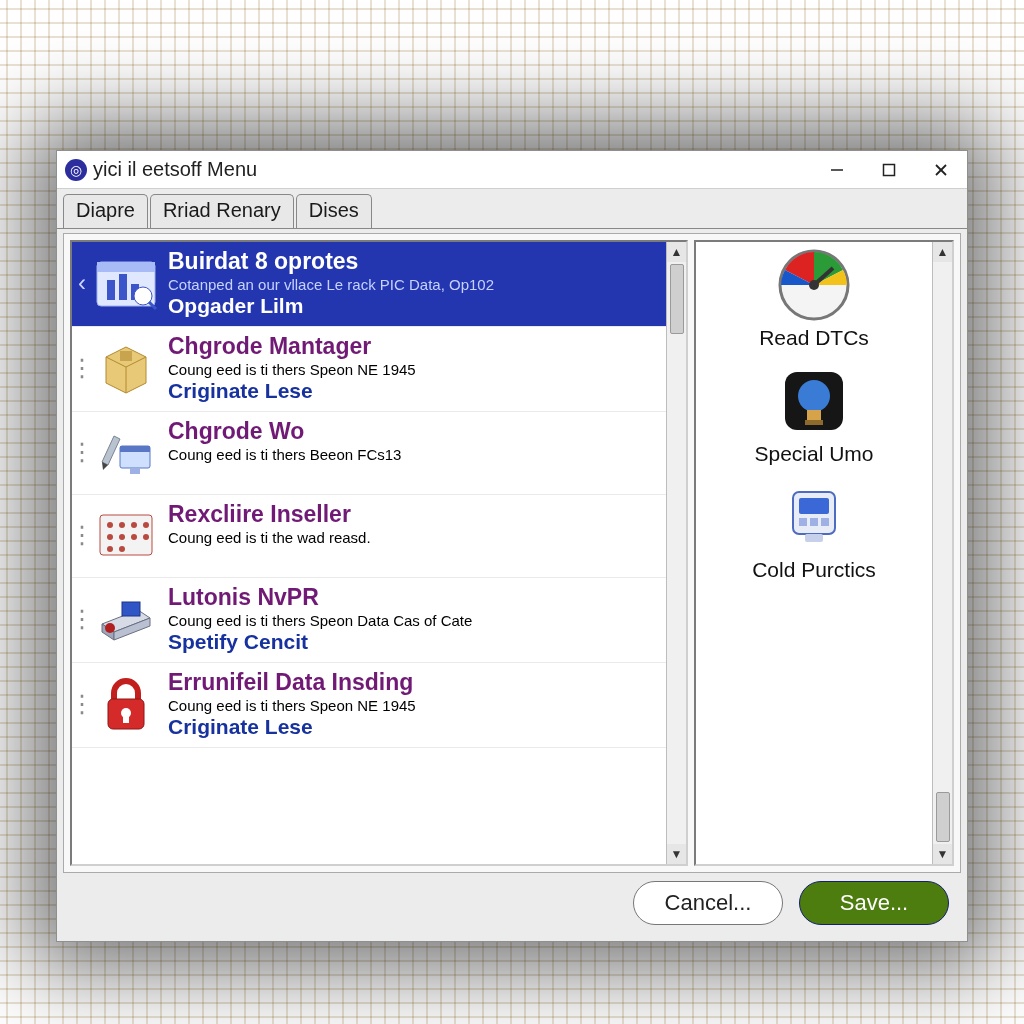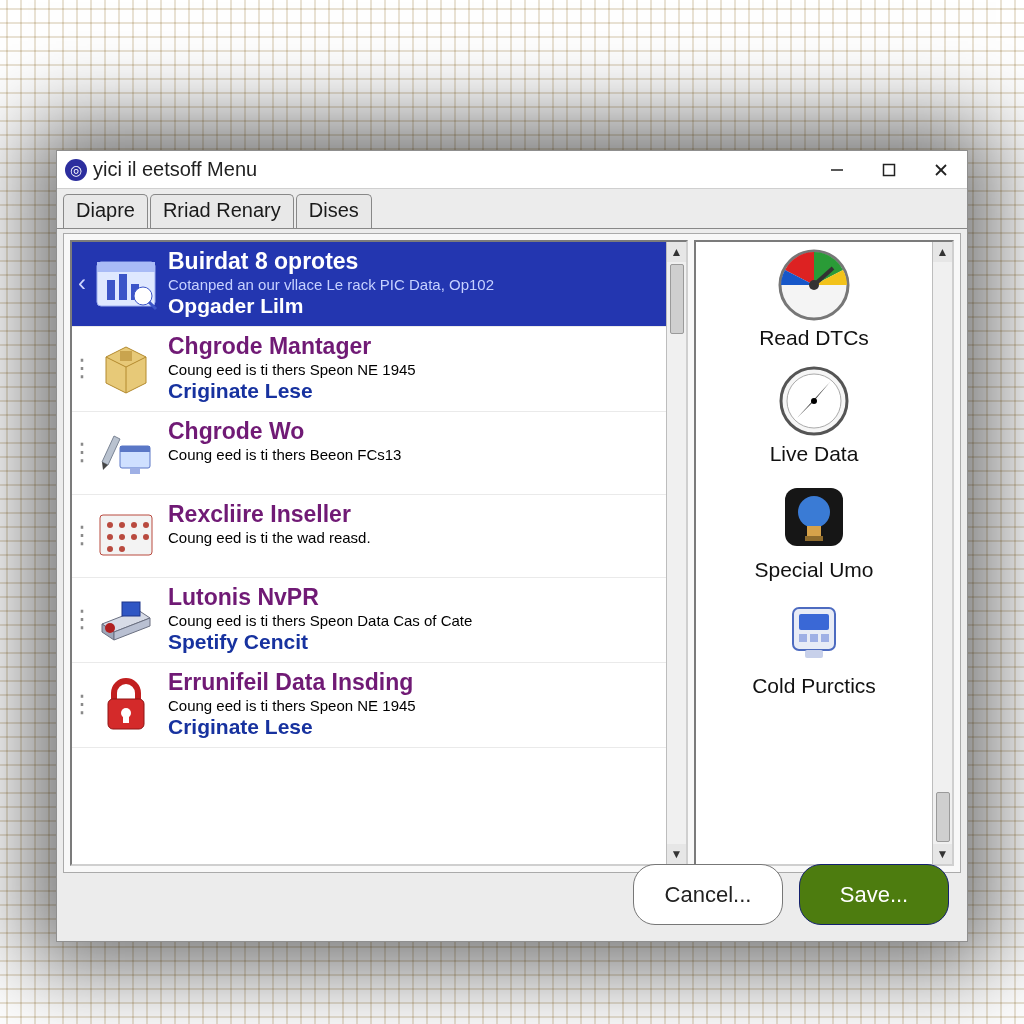--- a/index.html
+++ b/index.html
@@ -129,21 +129,21 @@
     width: 78px; height: 78px; margin: 0 auto;
     display:flex;align-items:center;justify-content:center;
   }
 
   
   .footer {
     position: absolute; right: 18px; bottom: 16px;
     display: flex; gap: 16px;
   }
   .btn {
-    min-width: 150px; height: 61px; padding: 0 24px;
+    min-width: 150px; height: 44px; padding: 0 24px;
     border-radius: 22px; font-size: 22px; font-weight: 500;
     display:flex;align-items:center;justify-content:center;
     border: 1px solid #777;
   }
   .btn.cancel { background:#fff; color:#222; }
   .btn.save   { background:#4d7c0f; color:#fff; border-color:#14206f; }
 
   
   svg { display:block; }
 </style>
@@ -320,31 +320,20 @@
                 <path d="M39 39 L68 24 A33 33 0 0 1 72 39 Z" fill="#f2c21a"></path>
                 <path d="M39 39 L10 24 A33 33 0 0 1 39 6 Z" fill="#d22"></path>
                 <path d="M39 39 L6 39 A33 33 0 0 1 10 24 Z" fill="#1757c9"></path>
                 <circle cx="39" cy="39" r="5" fill="#333"></circle>
                 <line x1="39" y1="39" x2="58" y2="22" stroke="#333" stroke-width="4"></line>
               </svg>
           </div>
           <div class="label">Read DTCs</div>
         </div>
 
-        <div class="side-item">
-          <div class="side-icon">
-            <svg width="78" height="78">
-                <circle cx="39" cy="39" r="33" fill="#f6f6f6" stroke="#555" stroke-width="3"></circle>
-                <circle cx="39" cy="39" r="27" fill="#fff" stroke="#aaa"></circle>
-                <polygon points="39,39 22,56 55,20" fill="#333"></polygon>
-                <circle cx="39" cy="39" r="3" fill="#000"></circle>
-              </svg>
-          </div>
-          <div class="label">Live Data</div>
-        </div>
 
         <div class="side-item">
           <div class="side-icon">
             <svg width="78" height="78">
                 <rect x="10" y="10" width="58" height="58" rx="12" fill="#161616"></rect>
                 <circle cx="39" cy="34" r="16" fill="#3a7bd5"></circle>
                 <rect x="32" y="48" width="14" height="10" fill="#d6a24a"></rect>
                 <rect x="30" y="58" width="18" height="5" fill="#8e6b2d"></rect>
               </svg>
           </div>

